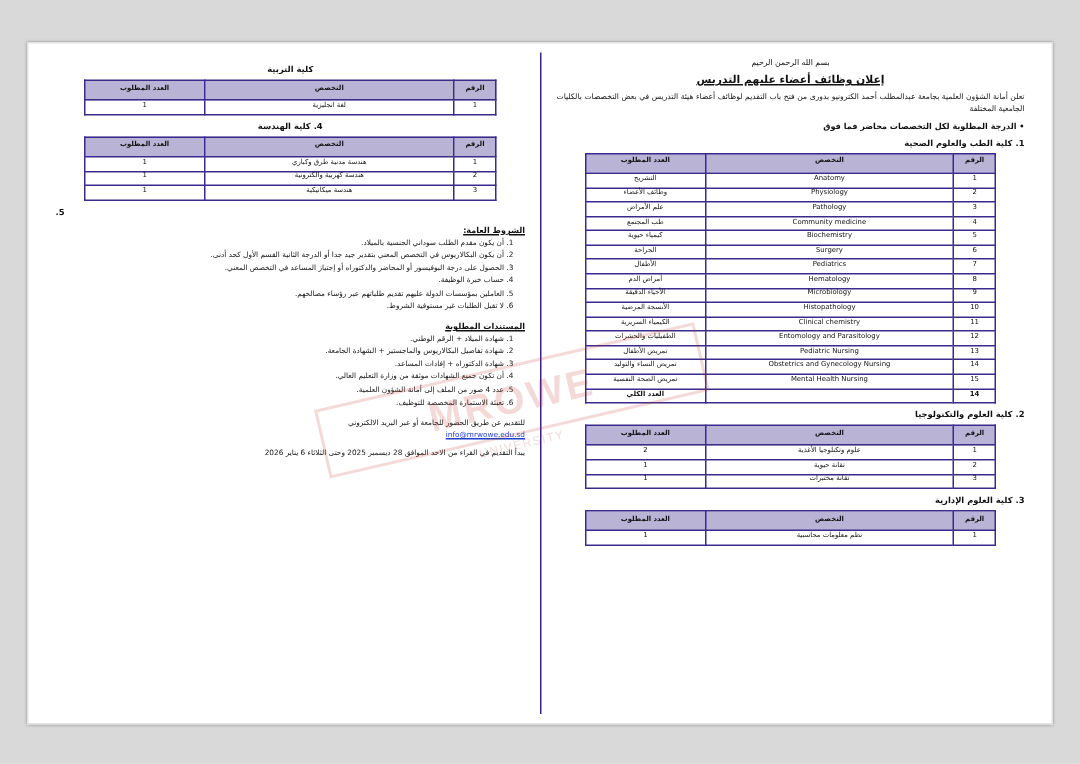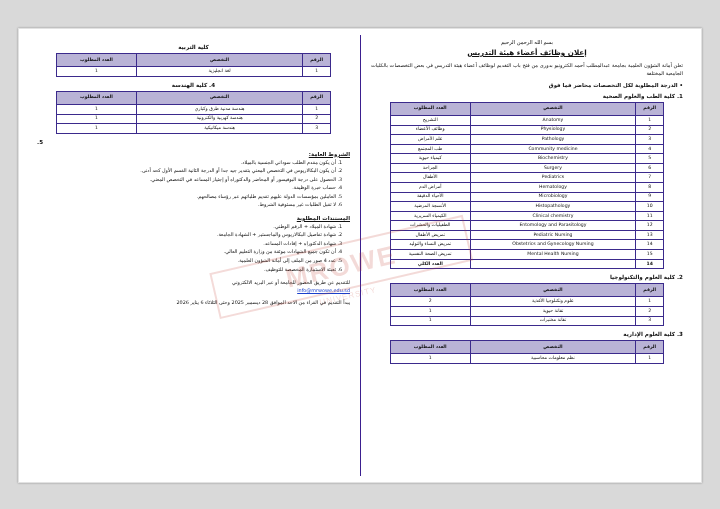--- a/index.html
+++ b/index.html
@@ -176,21 +176,21 @@
 
   <div class="watermark">
     <div class="wm-box">MROWE</div>
     <div class="wm-sub">UNIVERSITY</div>
   </div>
 
   <div class="columns">
 
     <div class="col col-right rtl">
       <div class="basmala">بسم الله الرحمن الرحيم</div>
-      <div class="doc-title">إعلان وظائف أعضاء هيئة التدريس</div>
+      <div class="doc-title">إعلان وظائف أعضاء عليهم التدريس</div>
       <div class="para">
         <span>تعلن أمانة الشؤون العلمية بجامعة عبدالمطلب أحمد الكترونيو بدورى من فتح باب التقديم لوظائف أعضاء هيئة التدريس في بعض التخصصات بالكليات الجامعية المختلفة</span>
       </div>
       <div class="bullet-head">• الدرجة المطلوبة لكل التخصصات محاضر فما فوق</div>
 
       <div class="sec-head">
         <span>1.</span>
         <span>كلية الطب والعلوم الصحية</span>
       </div>
       <table class="tbl">

